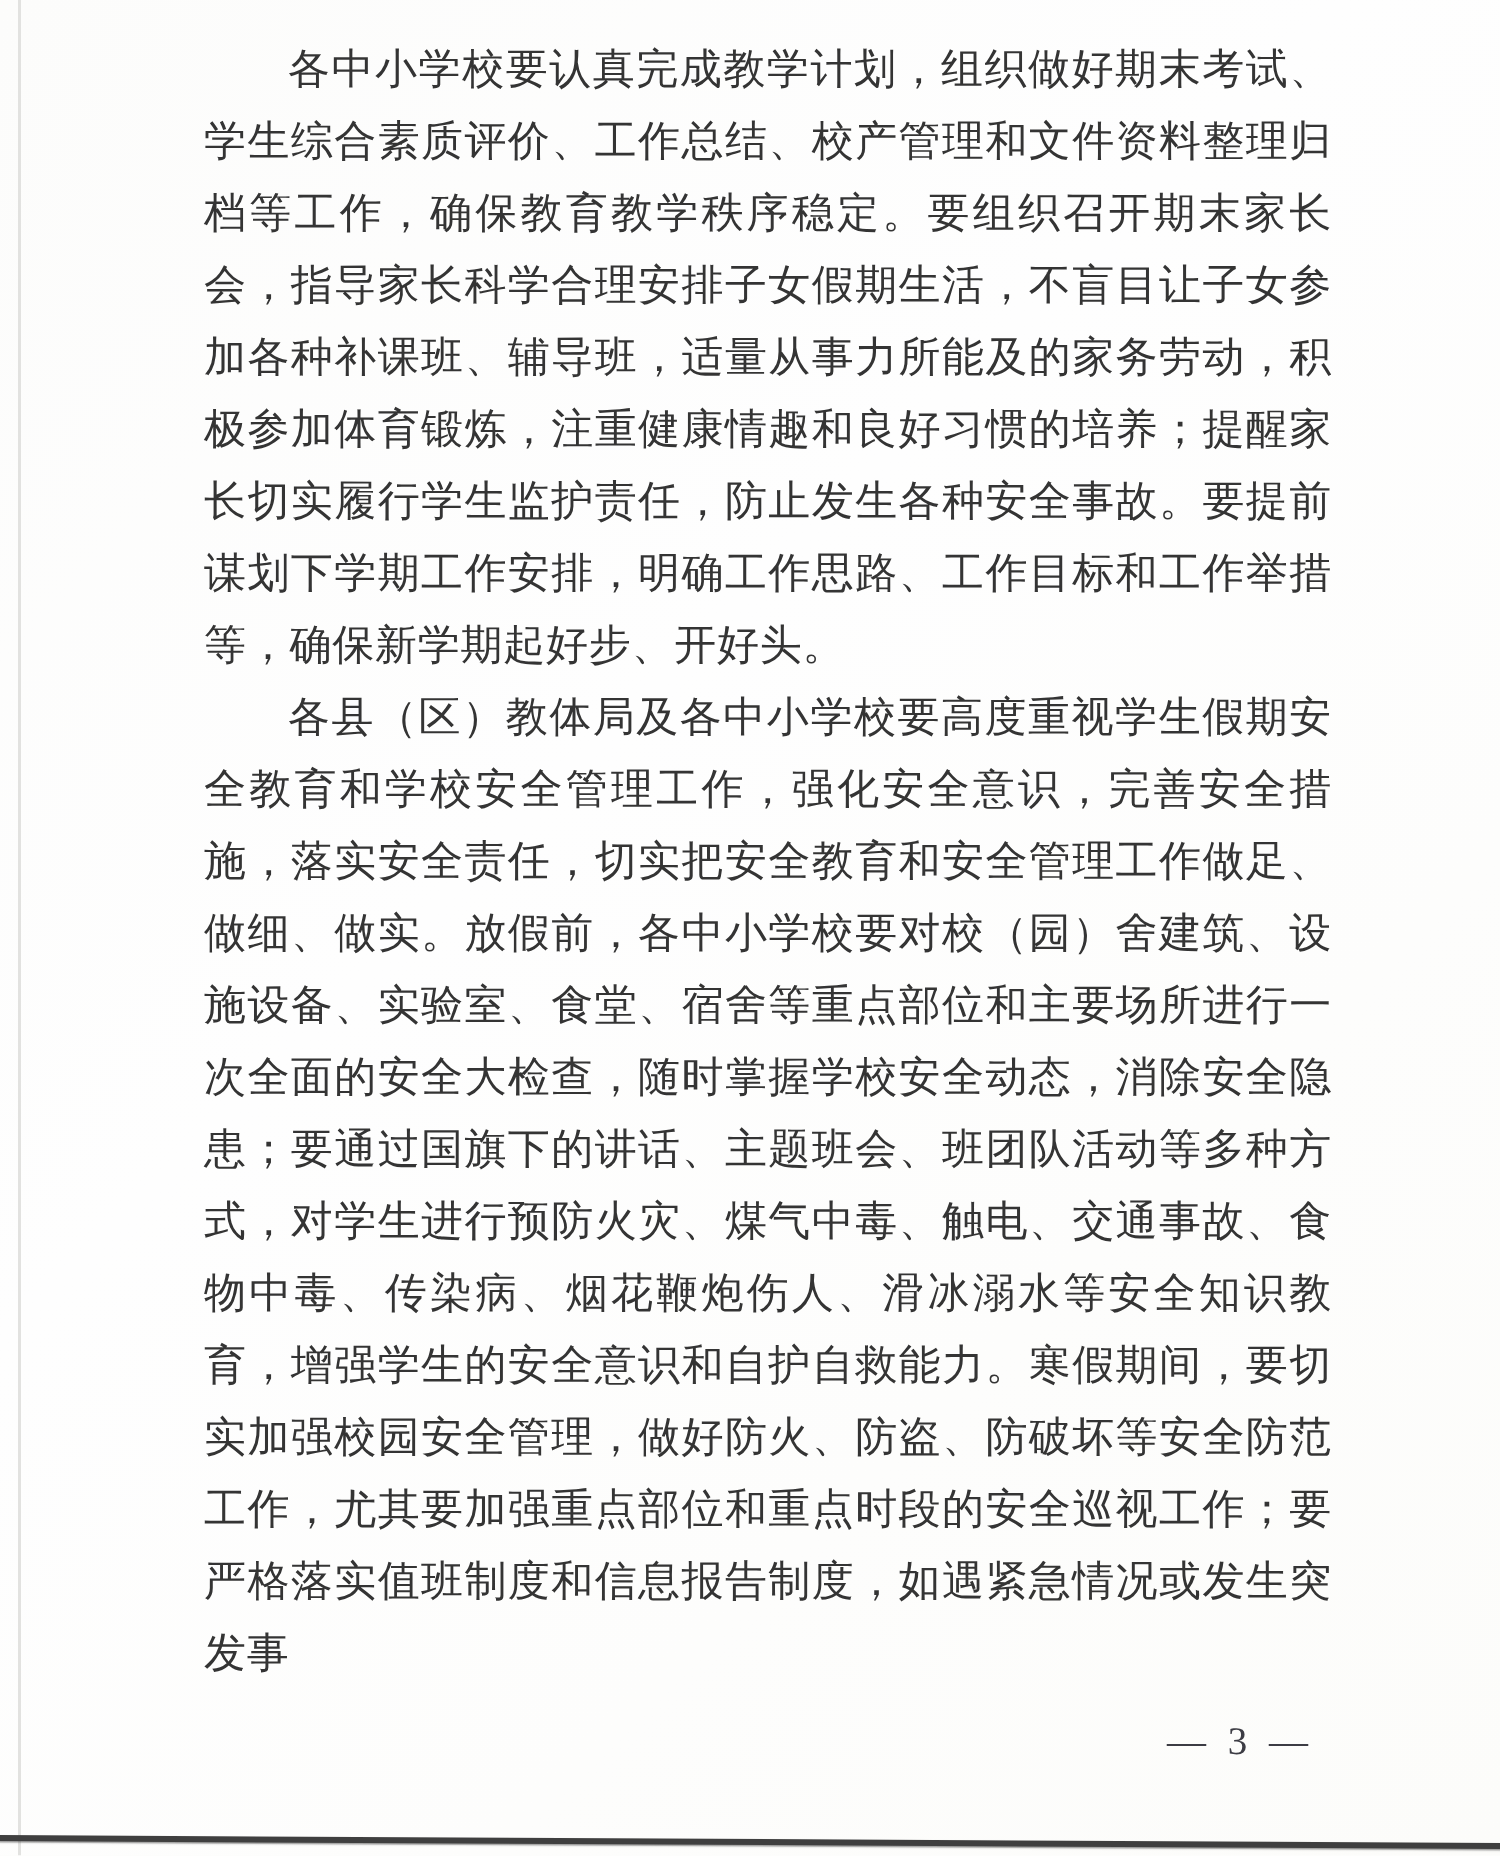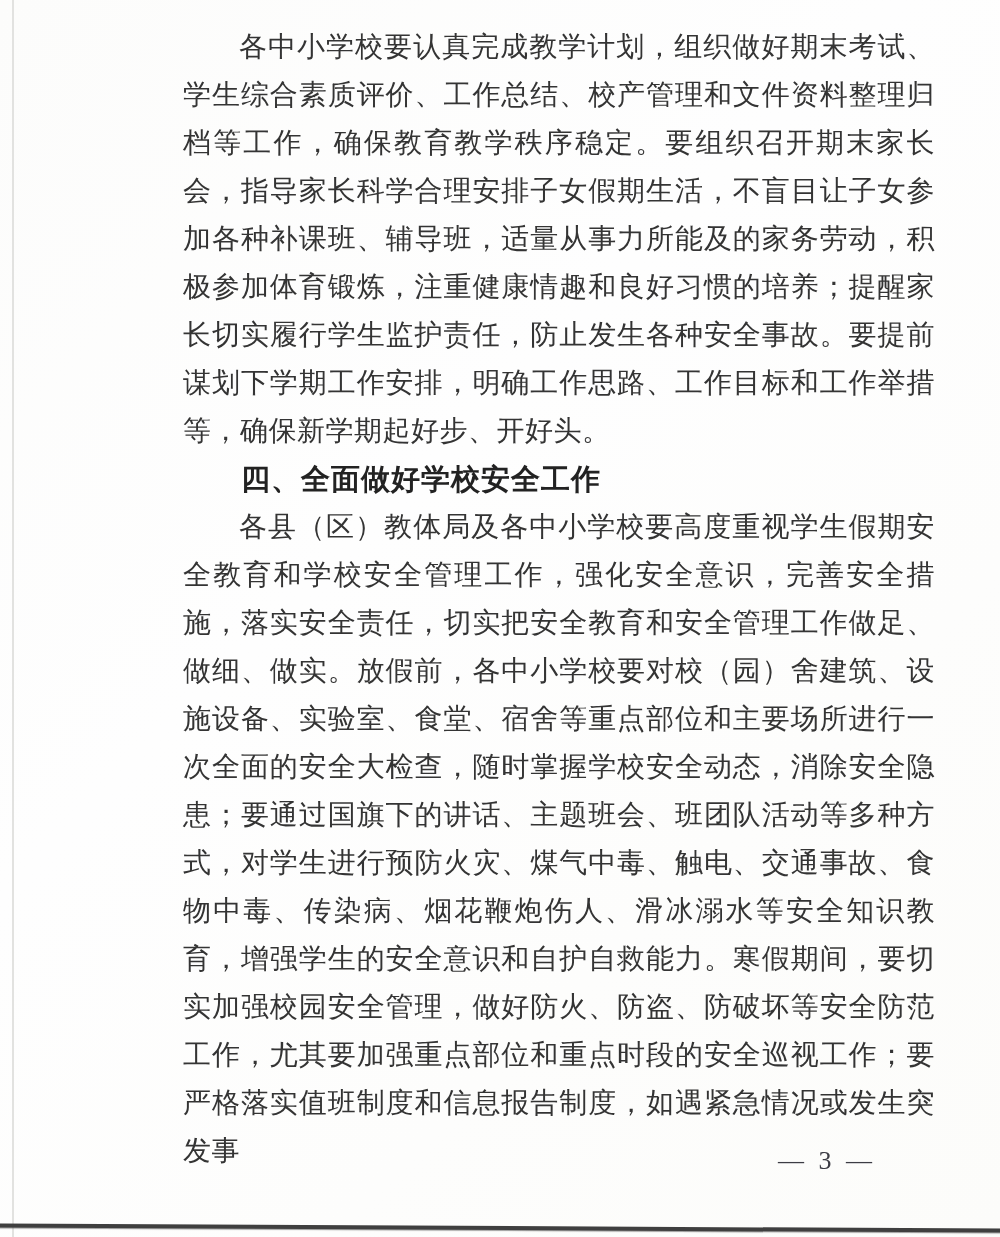--- a/index.html
+++ b/index.html
@@ -38,21 +38,20 @@
     background: #3f3f3f;
     box-shadow: 0 1px 1px rgba(60,60,60,.5);
     transform: rotate(0.3deg);
   }
   .content {
     position: absolute;
     left: 136px;
     top: 23px;
     width: 752px;
     color: #343434;
-    margin-left: 47px;
   }
   .body-para {
     margin: 0;
     font-size: 28px;
     line-height: 48px;
     text-align: justify;
     text-indent: 2em;
     letter-spacing: 0.5px;
     font-weight: 400;
   }
@@ -78,21 +77,20 @@
 </head>
 <body>
 
 <div class="page">
 
   <div class="scan-edge-left"></div>
 
   <div class="content">
     <p class="body-para">各中小学校要认真完成教学计划，组织做好期末考试、学生综合素质评价、工作总结、校产管理和文件资料整理归档等工作，确保教育教学秩序稳定。要组织召开期末家长会，指导家长科学合理安排子女假期生活，不盲目让子女参加各种补课班、辅导班，适量从事力所能及的家务劳动，积极参加体育锻炼，注重健康情趣和良好习惯的培养；提醒家长切实履行学生监护责任，防止发生各种安全事故。要提前谋划下学期工作安排，明确工作思路、工作目标和工作举措等，确保新学期起好步、开好头。</p>
 
-    <h2 class="section-heading">四、全面做好学校安全工作</h2>
 
     <p class="body-para">各县（区）教体局及各中小学校要高度重视学生假期安全教育和学校安全管理工作，强化安全意识，完善安全措施，落实安全责任，切实把安全教育和安全管理工作做足、做细、做实。放假前，各中小学校要对校（园）舍建筑、设施设备、实验室、食堂、宿舍等重点部位和主要场所进行一次全面的安全大检查，随时掌握学校安全动态，消除安全隐患；要通过国旗下的讲话、主题班会、班团队活动等多种方式，对学生进行预防火灾、煤气中毒、触电、交通事故、食物中毒、传染病、烟花鞭炮伤人、滑冰溺水等安全知识教育，增强学生的安全意识和自护自救能力。寒假期间，要切实加强校园安全管理，做好防火、防盗、防破坏等安全防范工作，尤其要加强重点部位和重点时段的安全巡视工作；要严格落实值班制度和信息报告制度，如遇紧急情况或发生突发事</p>
   </div>
 
   <div class="page-number">— 3 —</div>
 
   <div class="scan-edge-bottom"></div>
 
 </div>
 

